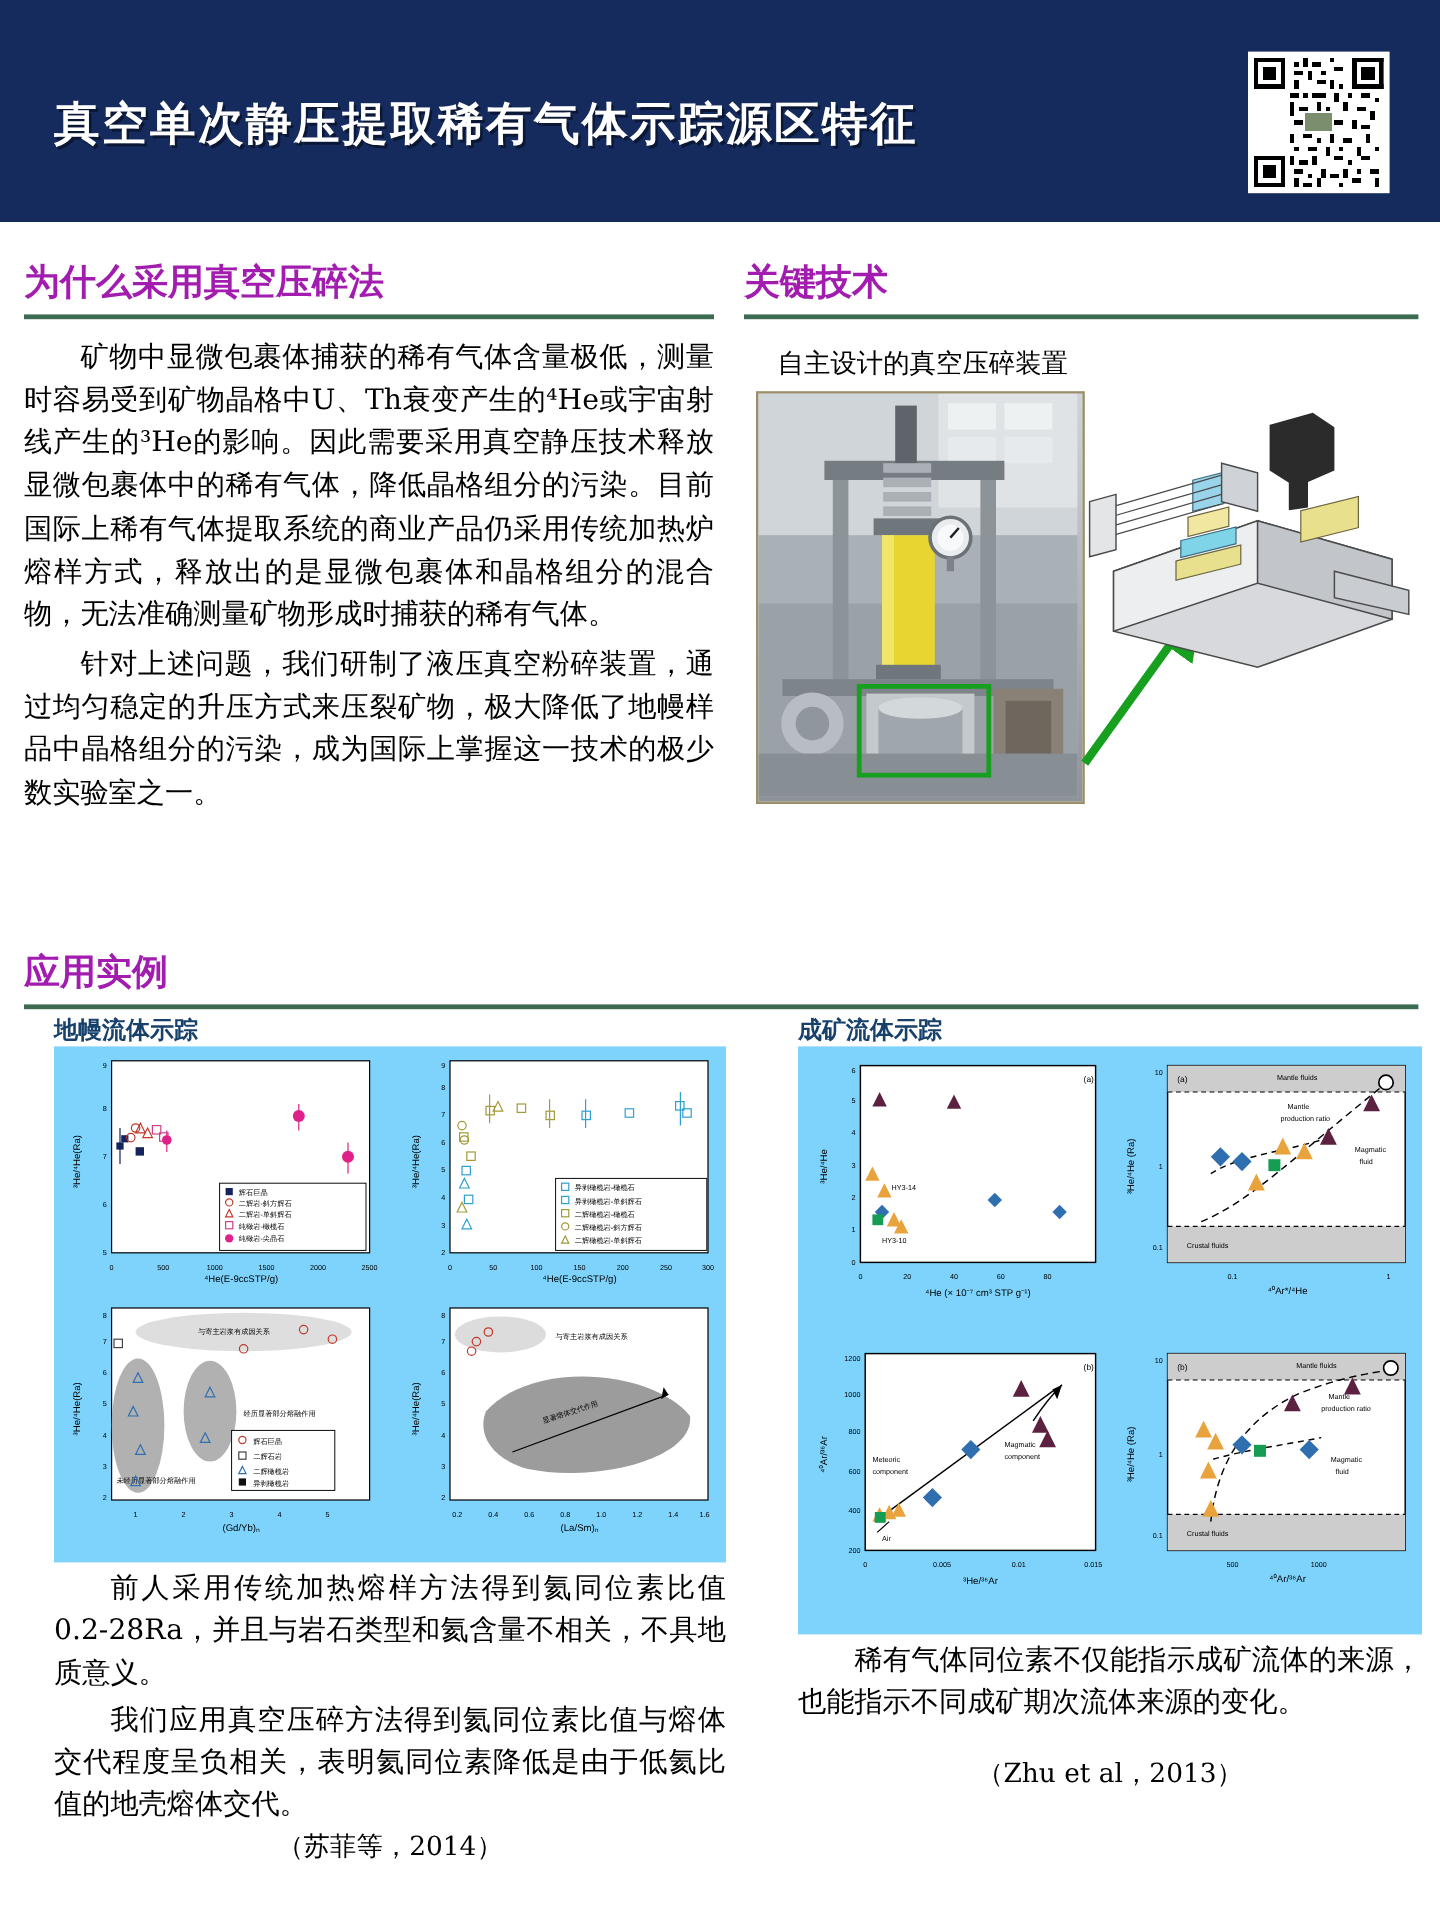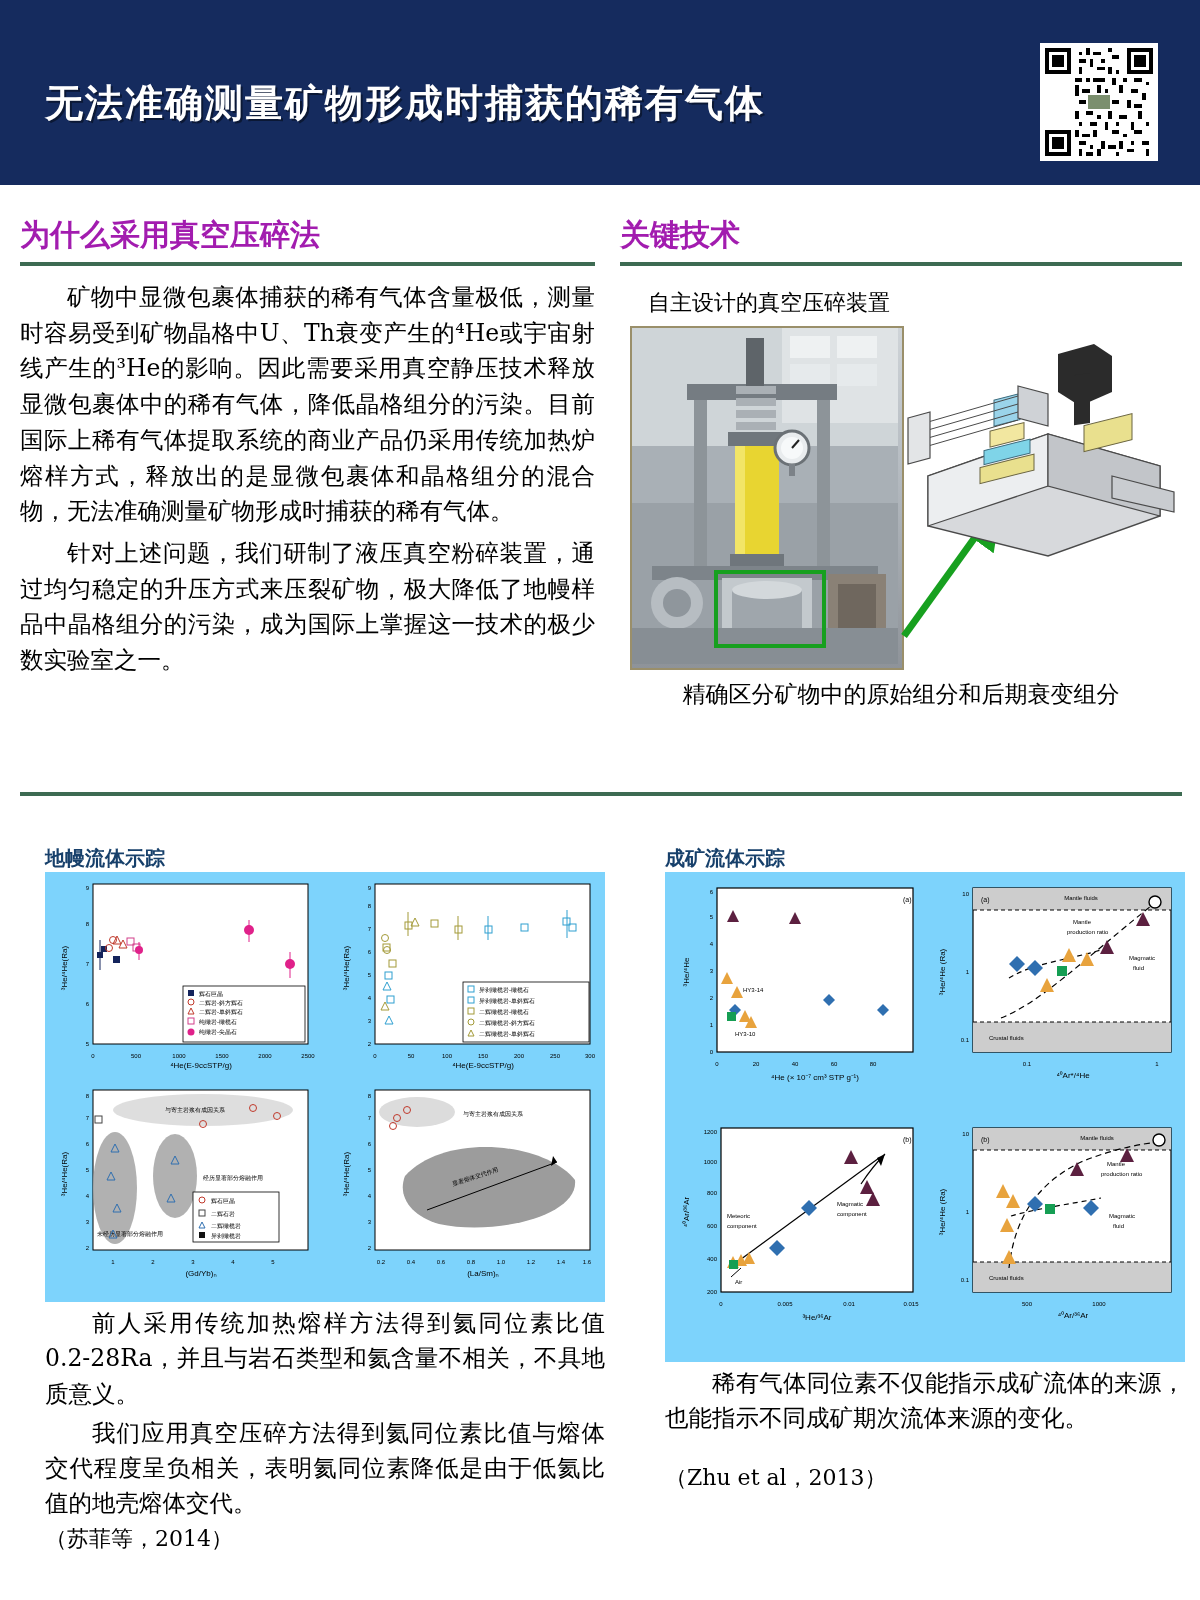--- a/index.html
+++ b/index.html
@@ -71,36 +71,36 @@
   
   .app-head{position:absolute;left:20px;top:790px;width:1162px;}
   .sub-head{
     font-family:"DejaVu Sans", sans-serif;
     font-weight:bold;color:#17406b;font-size:20px;
   }
   .app-left{position:absolute;left:45px;top:845px;width:560px;}
   .app-right{position:absolute;left:665px;top:845px;width:520px;}
   .figwrap{background:#7dd3fc;}
   .cite{
-    font-family:"DejaVu Serif", serif;font-size:22px;text-align:left;margin-top:2px;
+    font-family:"DejaVu Serif", serif;font-size:22px;text-align:center;margin-top:2px;
   }
   .note{
     font-family:"DejaVu Serif", serif;font-size:23.5px;line-height:1.5;text-indent:2em;
     margin:4px 0 0 0;text-align:justify;
   }
   svg{display:block;}
   .tiny{font-family:"Liberation Sans",sans-serif;font-size:6px;fill:#000;}
   .tiny2{font-family:"Liberation Sans",sans-serif;font-size:7px;fill:#000;}
   .axlab{font-family:"Liberation Sans",sans-serif;font-size:8px;fill:#000;}
 </style>
 </head>
 <body>
 
 <div class="header">
-  <div class="header-title">无法准确测量矿物形成时捕获的稀有气体</div>
+  <div class="header-title">真空单次静压提取稀有气体示踪源区特征</div>
   <div class="qr">
     <svg class="qr-inner" viewBox="0 0 29 29" shape-rendering="crispEdges">
       <rect width="29" height="29" fill="#fff"></rect>
       <g fill="#000">
         <rect x="0" y="0" width="7" height="1"></rect>
           <rect x="0" y="6" width="7" height="1"></rect>
         <rect x="0" y="0" width="1" height="7"></rect>
           <rect x="6" y="0" width="1" height="7"></rect>
         <rect x="2" y="2" width="3" height="3"></rect>
         <rect x="22" y="0" width="7" height="1"></rect>
@@ -273,24 +273,24 @@
             <line x1="30" y1="104" x2="120" y2="78"></line>
           <line x1="30" y1="112" x2="120" y2="86"></line>
             <line x1="30" y1="120" x2="120" y2="94"></line>
         </g>
         <path d="M10 92 L32 86 L32 132 L10 138 Z" fill="#e3e5e7" stroke="#4a4a4a" stroke-width="1.2"></path>
         <path d="M120 60 L150 68 L150 100 L120 92 Z" fill="#cfd2d6" stroke="#4a4a4a" stroke-width="1.2"></path>
       </g>
     </svg>
   </div>
 
-  <div class="caption-under">精确区分矿物中的原始组分和后期衰变组分</div>
 </div>
 
 <div class="app-head">
+  <div class="sec-head">应用实例</div>
   <div class="rule"></div>
 </div>
 
 <div class="app-left">
   <div class="sub-head">地幔流体示踪</div>
 
   <div class="figwrap">
     <svg width="560" height="430" viewBox="0 0 560 430">
 
       <g transform="translate(8,6)">

